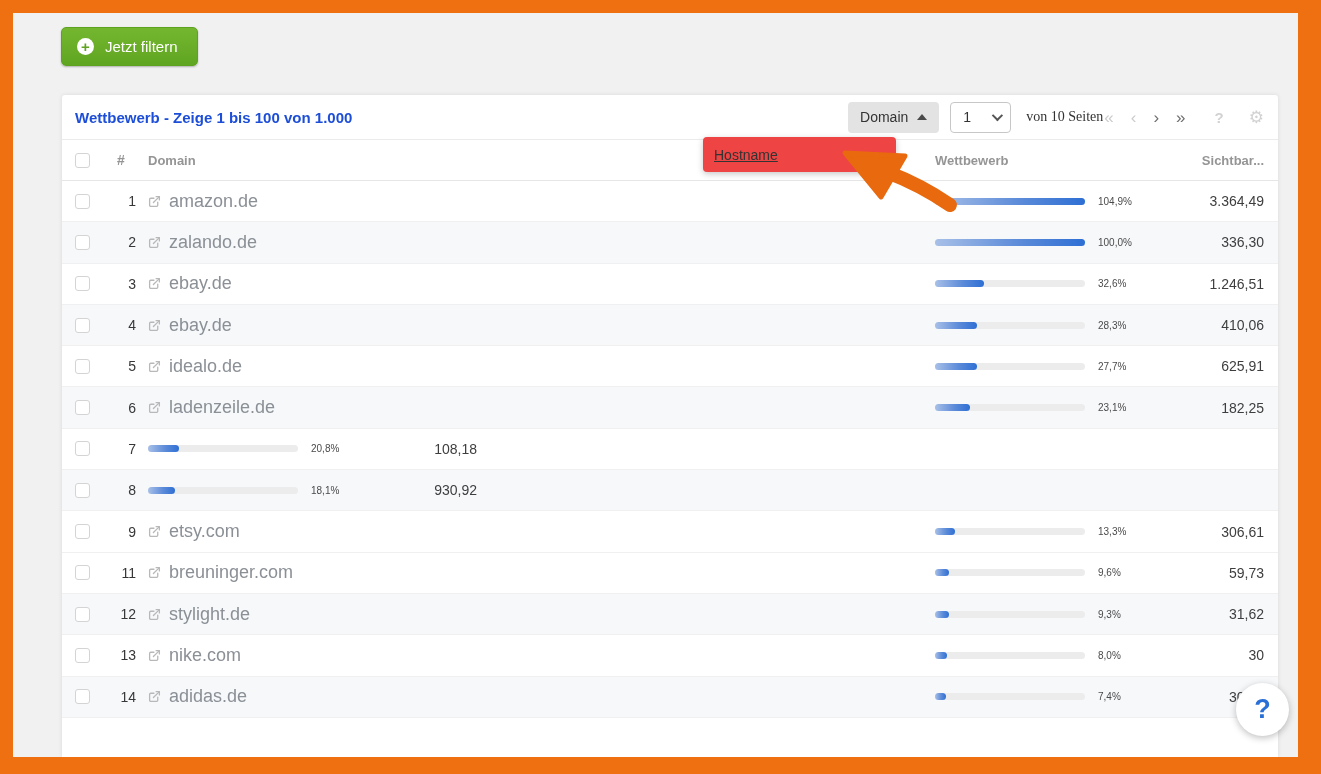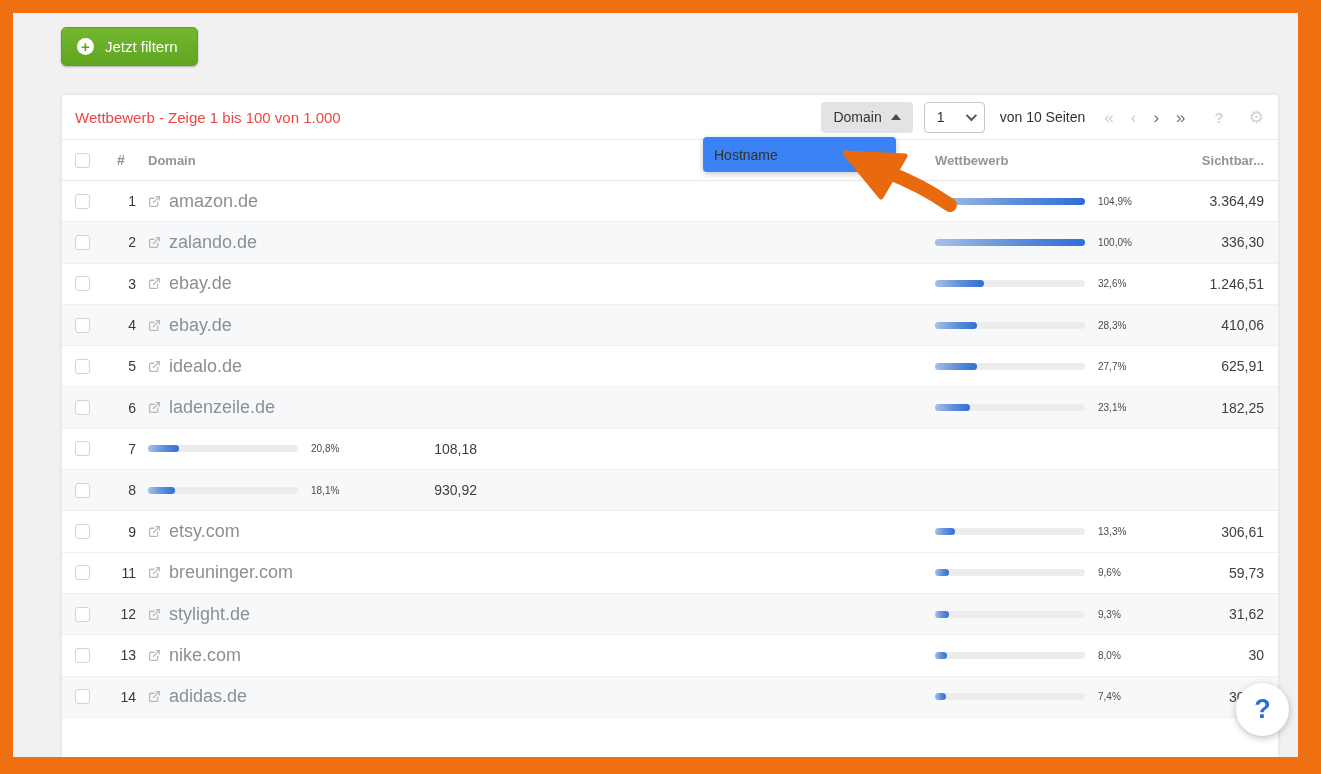--- a/index.html
+++ b/index.html
@@ -33,38 +33,38 @@
   
   .card {
     position:absolute; left:49px; top:82px; width:1216px; bottom:0;
     background:#fff; border-radius:3px 3px 0 0;
     box-shadow:0 0 4px rgba(0,0,0,.10);
   }
   .card-header {
     height:45px; display:flex; align-items:center;
     padding:0 14px 0 13px; border-bottom:1px solid #ebebeb;
   }
-  .card-title { font-size:15px; font-weight:normal; color:#ef4444; }
+  .card-title { font-size:15px; font-weight:bold; color:#1d4ed8; }
 
   .toolbar { margin-left:auto; display:flex; align-items:center; }
   .sort-btn {
     height:31px; padding:0 12px; background:#e3e3e3; border-radius:4px;
     display:flex; align-items:center; gap:9px; font-size:14px; color:#333;
     cursor:pointer; margin-right:11px;
   }
   .caret-up { width:0; height:0; border-left:5px solid transparent;
     border-right:5px solid transparent; border-bottom:6px solid #4a4a4a; }
   .page-select {
     width:61px; height:31px; background:#fff; border:1px solid #c7c7c7;
     border-radius:4px; display:flex; align-items:center; justify-content:space-between;
     padding:0 10px 0 12px; font-size:14px; color:#333; cursor:pointer; margin-right:15px;
   }
   .chev-down { width:8px; height:8px; border-right:2px solid #555;
     border-bottom:2px solid #555; transform:rotate(45deg) translateY(-2px); }
-  .pages-label { font-size:14px; color:#333; margin-right:19px; white-space:nowrap; }
+  .pages-label { font-size:14px; color:#333; margin-right:1px; white-space:nowrap;font-family:Liberation Serif, serif; }
   .pager { display:flex; align-items:center; gap:17px; margin-right:29px; }
   .pg { font-size:17px; line-height:1; cursor:pointer; }
   .pg.disabled { color:#cccccc; cursor:default; }
   .pg.enabled { color:#6e6e6e; }
   .tb-help { font-size:15px; font-weight:bold; color:#d2d2d2; margin-right:25px; cursor:pointer; }
   .tb-gear { font-size:17px; color:#d2d2d2; cursor:pointer; line-height:1; }
 
   
   .thead {
     display:flex; align-items:center; height:41px;
@@ -90,23 +90,23 @@
   .bar-track { display:block; width:150px; height:7px; border-radius:4px; background:#ececec; }
   .bar-fill { display:block; height:7px; border-radius:4px;
     background:linear-gradient(90deg,#a8c0e8 0%,#5d8cd9 55%,#2e6fd4 100%); }
   .c-pct { flex:0 0 90px; padding-left:13px; font-size:10px; color:#4a4a4a; }
   .c-val { flex:0 0 89px; text-align:right; font-size:14px; color:#3e3e3e; }
   .th-label { font-size:13px; font-weight:bold; color:#959595; }
 
   
   .dropdown-panel {
     position:absolute; left:690px; top:124px; width:193px; height:35px;
-    background:#3b82f6; border-radius:4px; box-shadow:0 2px 6px rgba(0,0,0,.22);
+    background:#ef4444; border-radius:4px; box-shadow:0 2px 6px rgba(0,0,0,.22);
     display:flex; align-items:center; padding-left:11px;
-    font-size:14px; color:#333; z-index:5; cursor:pointer;
+    font-size:14px; color:#333; z-index:5; cursor:pointer;text-decoration:underline;
   }
 
   
   .arrow-svg { position:absolute; left:812px; top:122px; z-index:6; pointer-events:none; }
 
   
   .help-fab {
     position:absolute; left:1223px; top:670px; width:53px; height:53px;
     background:#fff; border-radius:50%; box-shadow:0 2px 7px rgba(0,0,0,.25);
     display:flex; align-items:center; justify-content:center;

